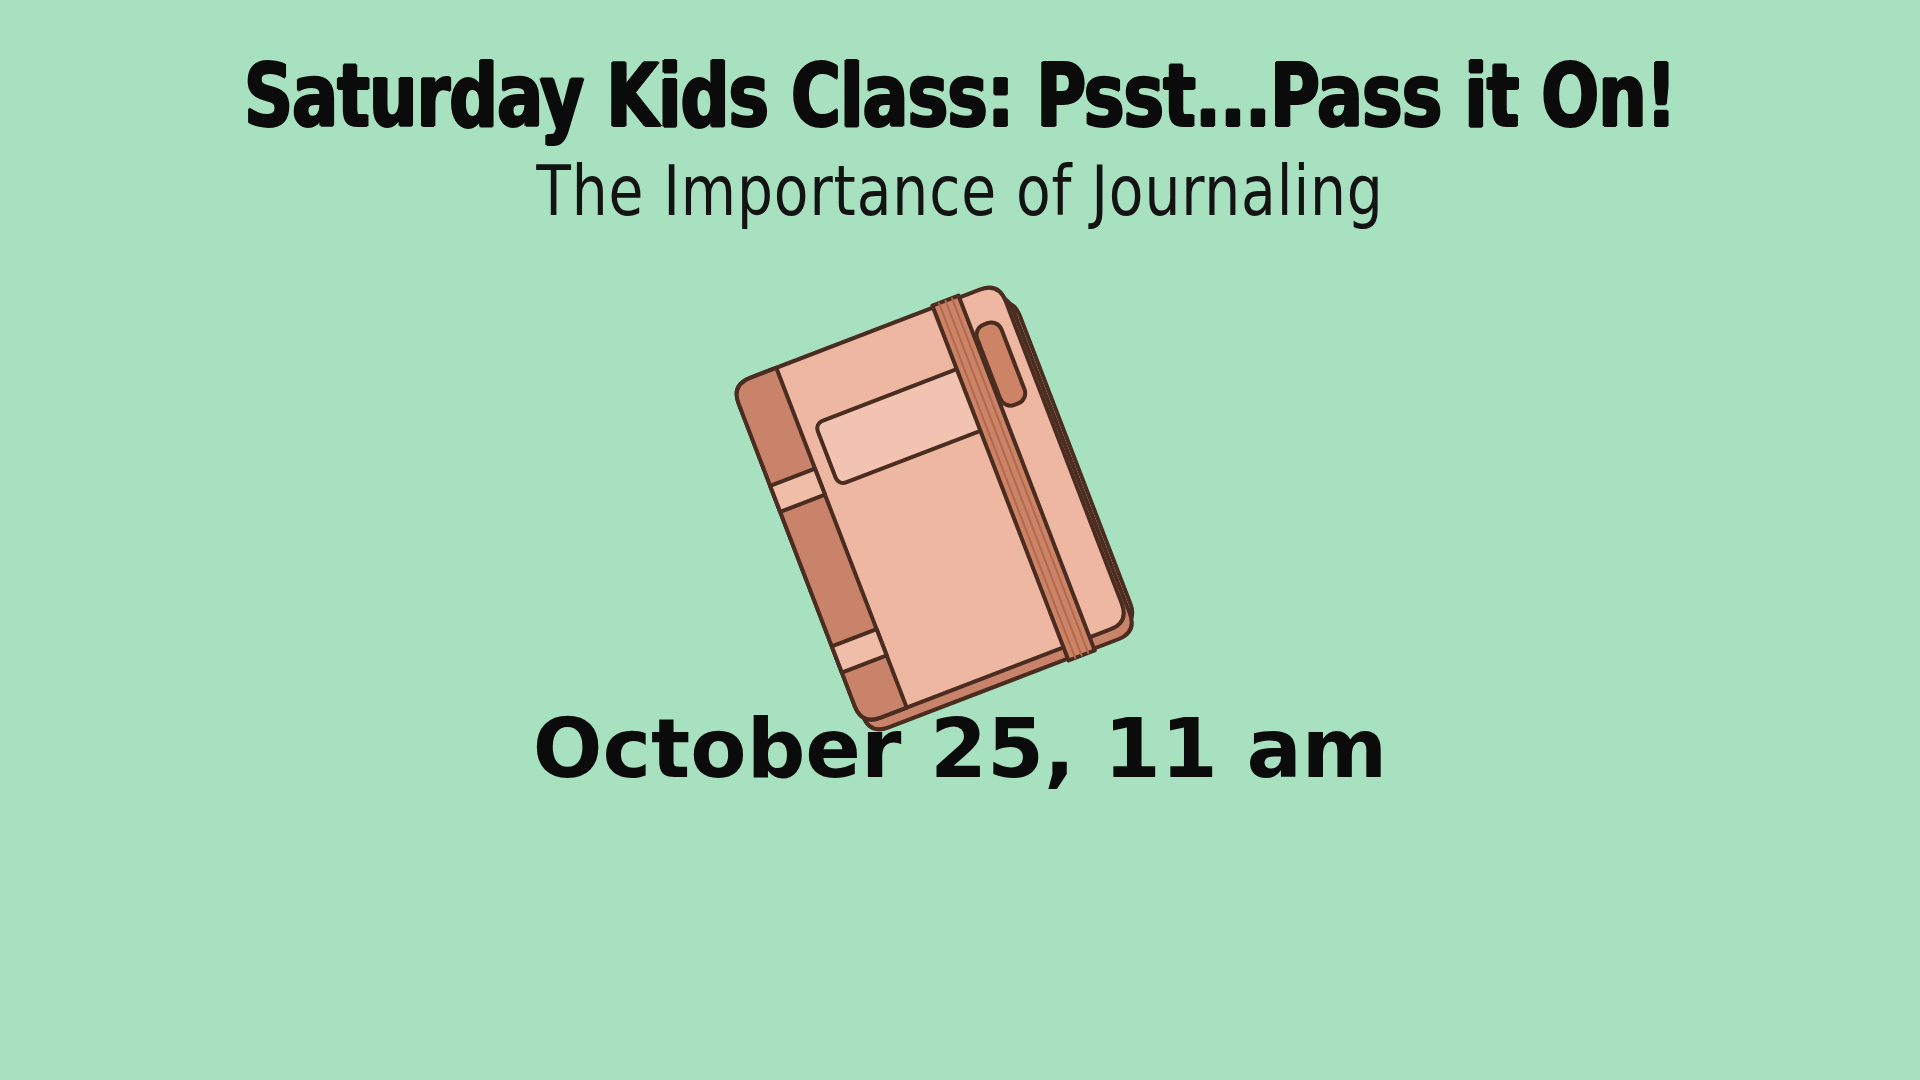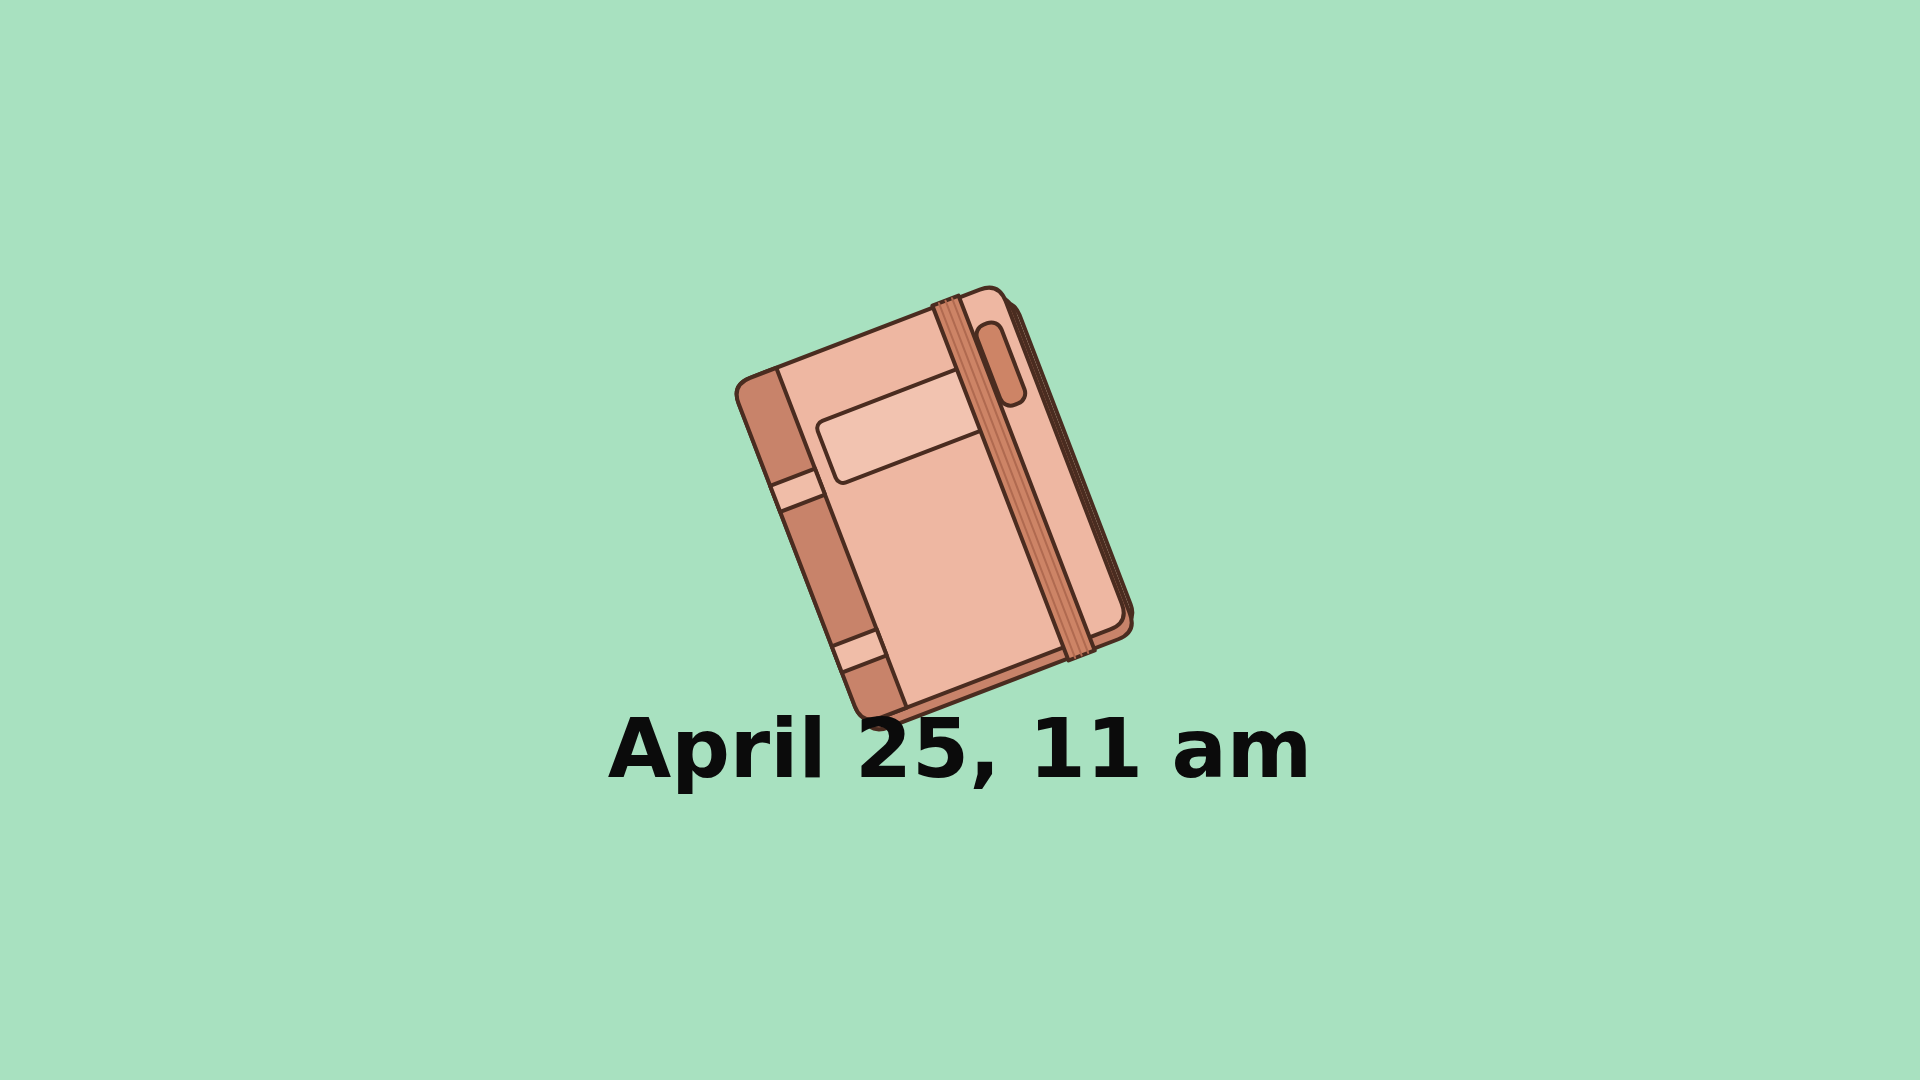--- a/index.html
+++ b/index.html
@@ -95,20 +95,24 @@
     width: 100%;
     height: 100%;
     overflow: visible;
   }
 </style>
 </head>
 <body>
 
 <div id="poster">
 
+  <div class="headline-block">
+    <span class="title">Saturday Kids Class: Psst...Pass it On!</span>
+    <span class="subtitle">The Importance of Journaling</span>
+  </div>
 
   <div class="illustration">
     <svg viewBox="0 0 500 460" xmlns="http://www.w3.org/2000/svg">
       <g transform="rotate(-21 250 230)" stroke="#4a2c20" stroke-width="4" stroke-linejoin="round" stroke-linecap="round">
 
         <path d="M 112 60
                  L 352 60
                  Q 370 60 370 78
                  L 370 388
                  Q 370 404 354 406
@@ -155,16 +159,16 @@
         <line x1="306" y1="38" x2="306" y2="418" stroke="#b06a50" stroke-width="2"></line>
         <line x1="313" y1="38" x2="313" y2="418" stroke="#b06a50" stroke-width="2"></line>
 
         <rect x="322" y="74" width="26" height="86" rx="11" fill="#cd8466" stroke="#4a2c20"></rect>
 
       </g>
     </svg>
   </div>
 
   <div class="date-block">
-    <span class="date-text">April 25, 11 am</span>
+    <span class="date-text">October 25, 11 am</span>
   </div>
 
 </div>
 
 </body></html>

